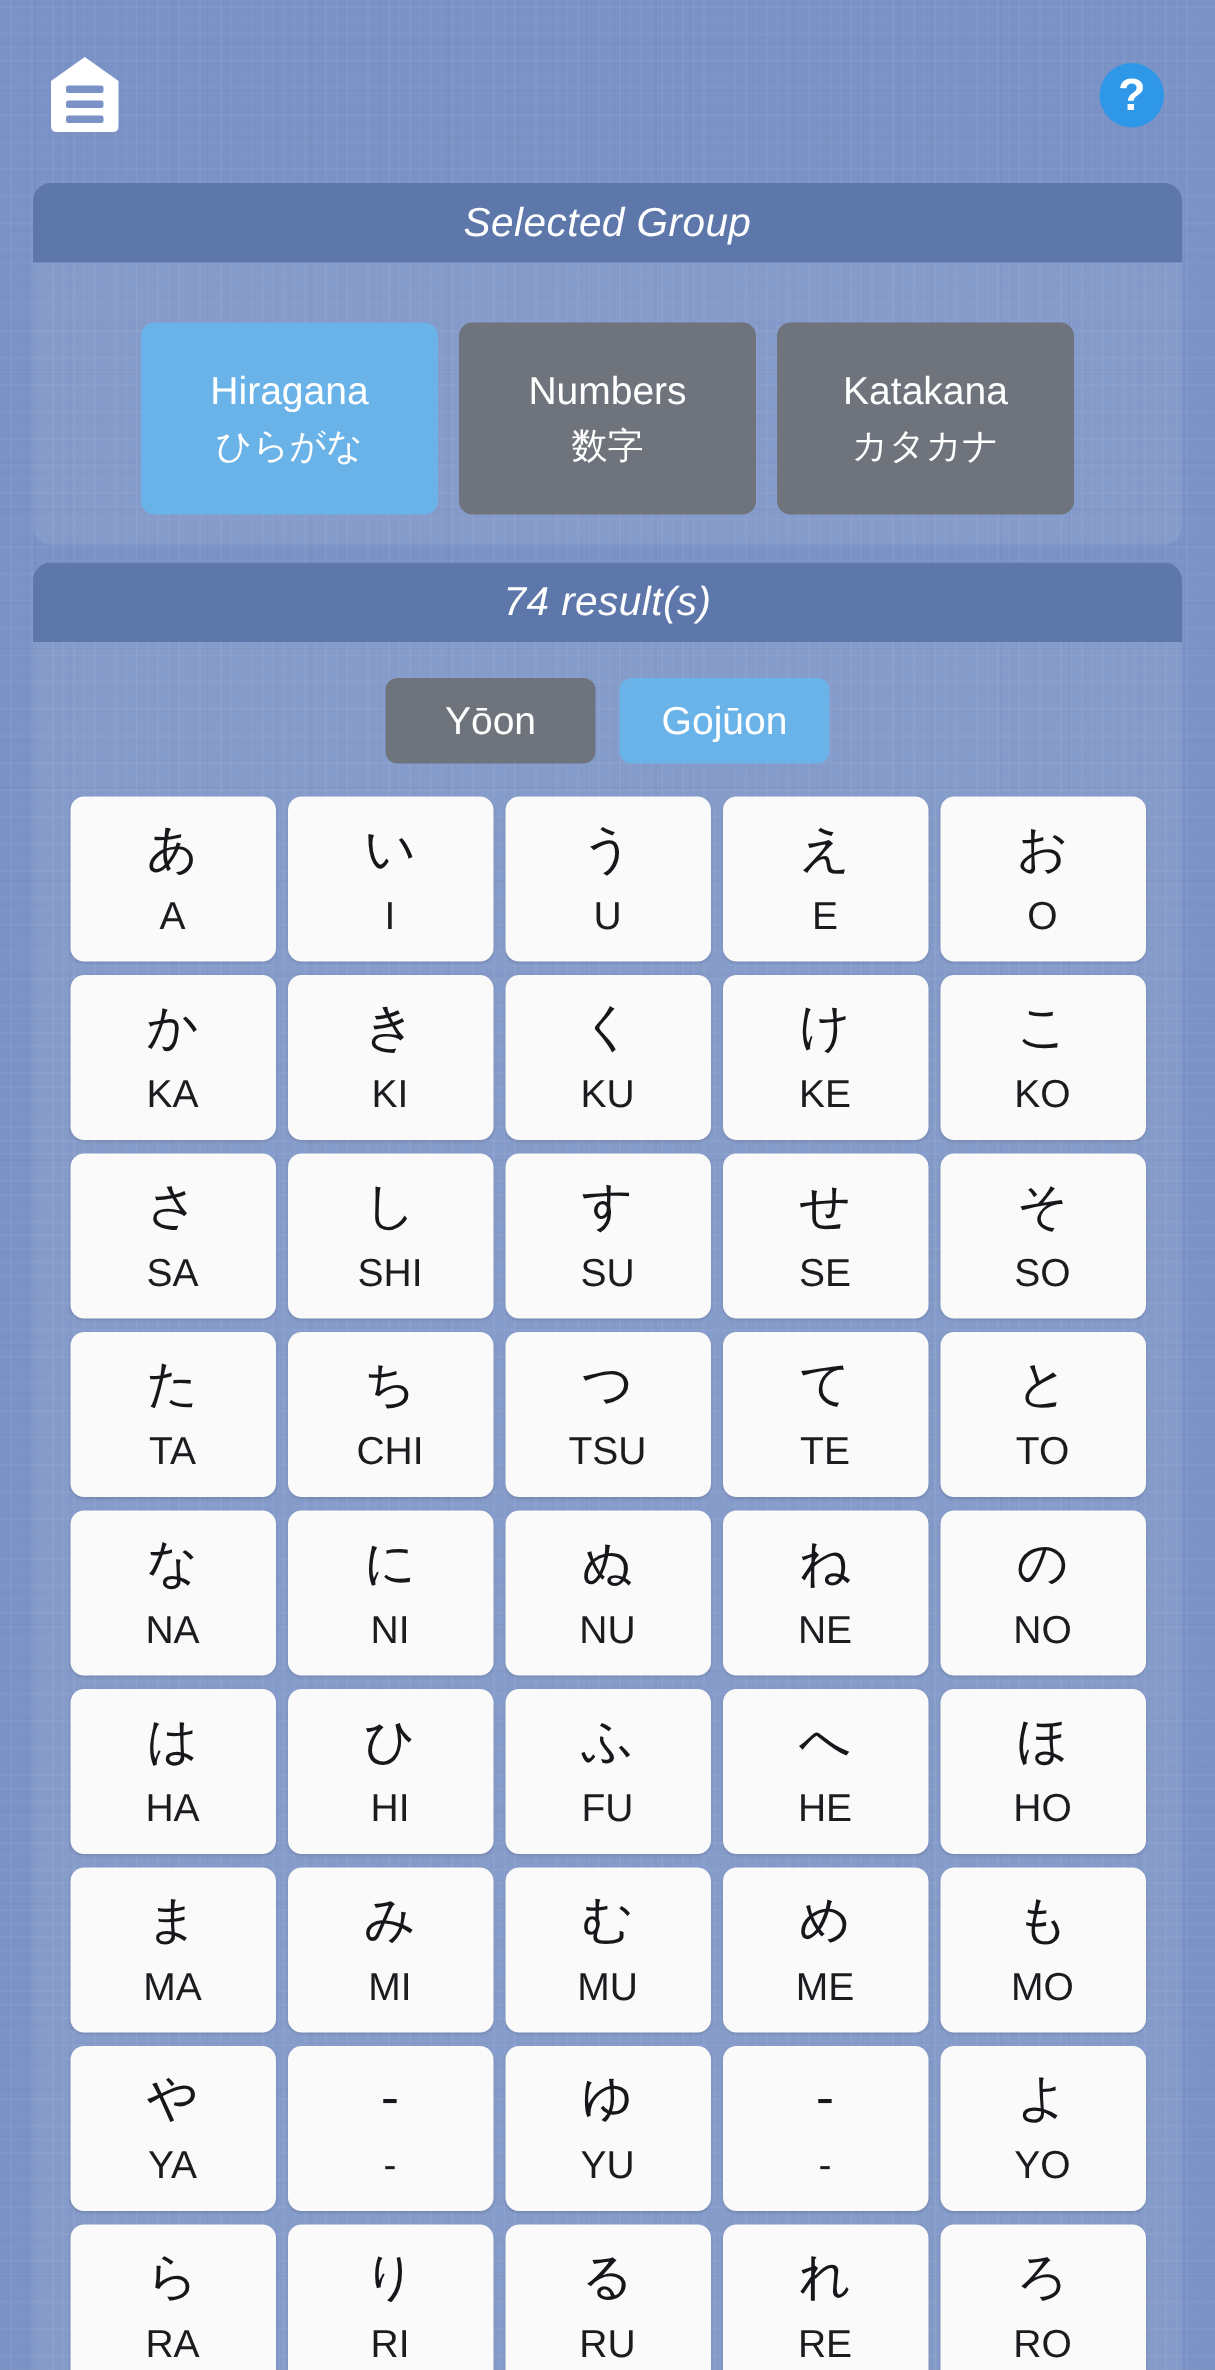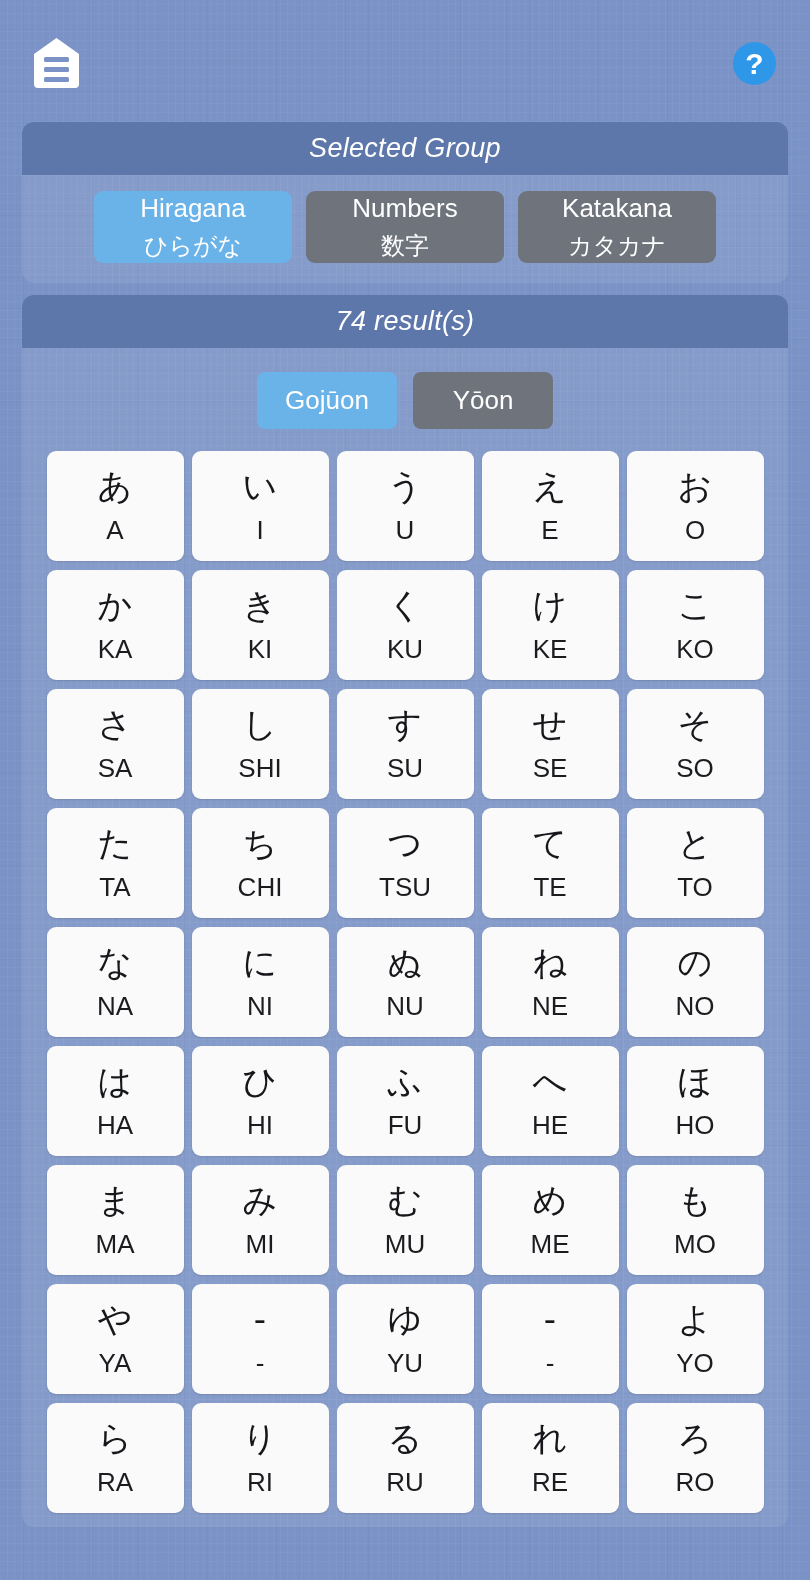--- a/index.html
+++ b/index.html
@@ -91,30 +91,31 @@
   .panel-body {
     padding: 16px 0 20px 0;
     display: flex;
     justify-content: center;
     gap: 14px;
   }
 
   
   .group-btn {
     width: 198px;
-    height: 72px;
+    height: 128px;
     border-radius: 9px;
     background: #6f747c;
     color: #ffffff;
     display: flex;
     flex-direction: column;
     align-items: center;
     justify-content: center;
     gap: 4px;
     cursor: pointer;
+    margin-top: 24px;
   }
   .group-btn.selected { background: #6ab3e8; }
   .group-btn .romaji { font-size: 26px; line-height: 34px; }
   .group-btn .kana   { font-size: 24px; line-height: 34px; }
 
   
   .results-panel {
     position: relative;
     margin: 12px 22px 0 22px;
     background: rgba(255,255,255,0.085);
@@ -222,22 +223,22 @@
       </div>
 
     </div>
   </div>
 
   <div class="results-panel">
 
     <div class="panel-header">74 result(s)</div>
 
     <div class="filter-row">
+      <div class="filter-btn">Yōon</div>
       <div class="filter-btn selected">Gojūon</div>
-      <div class="filter-btn">Yōon</div>
     </div>
 
     <div class="kana-grid" id="kana-grid">
         <div class="kana-card">
           <span class="glyph">あ</span>
           <span class="roman">A</span>
         </div>
         <div class="kana-card">
           <span class="glyph">い</span>
           <span class="roman">I</span>

